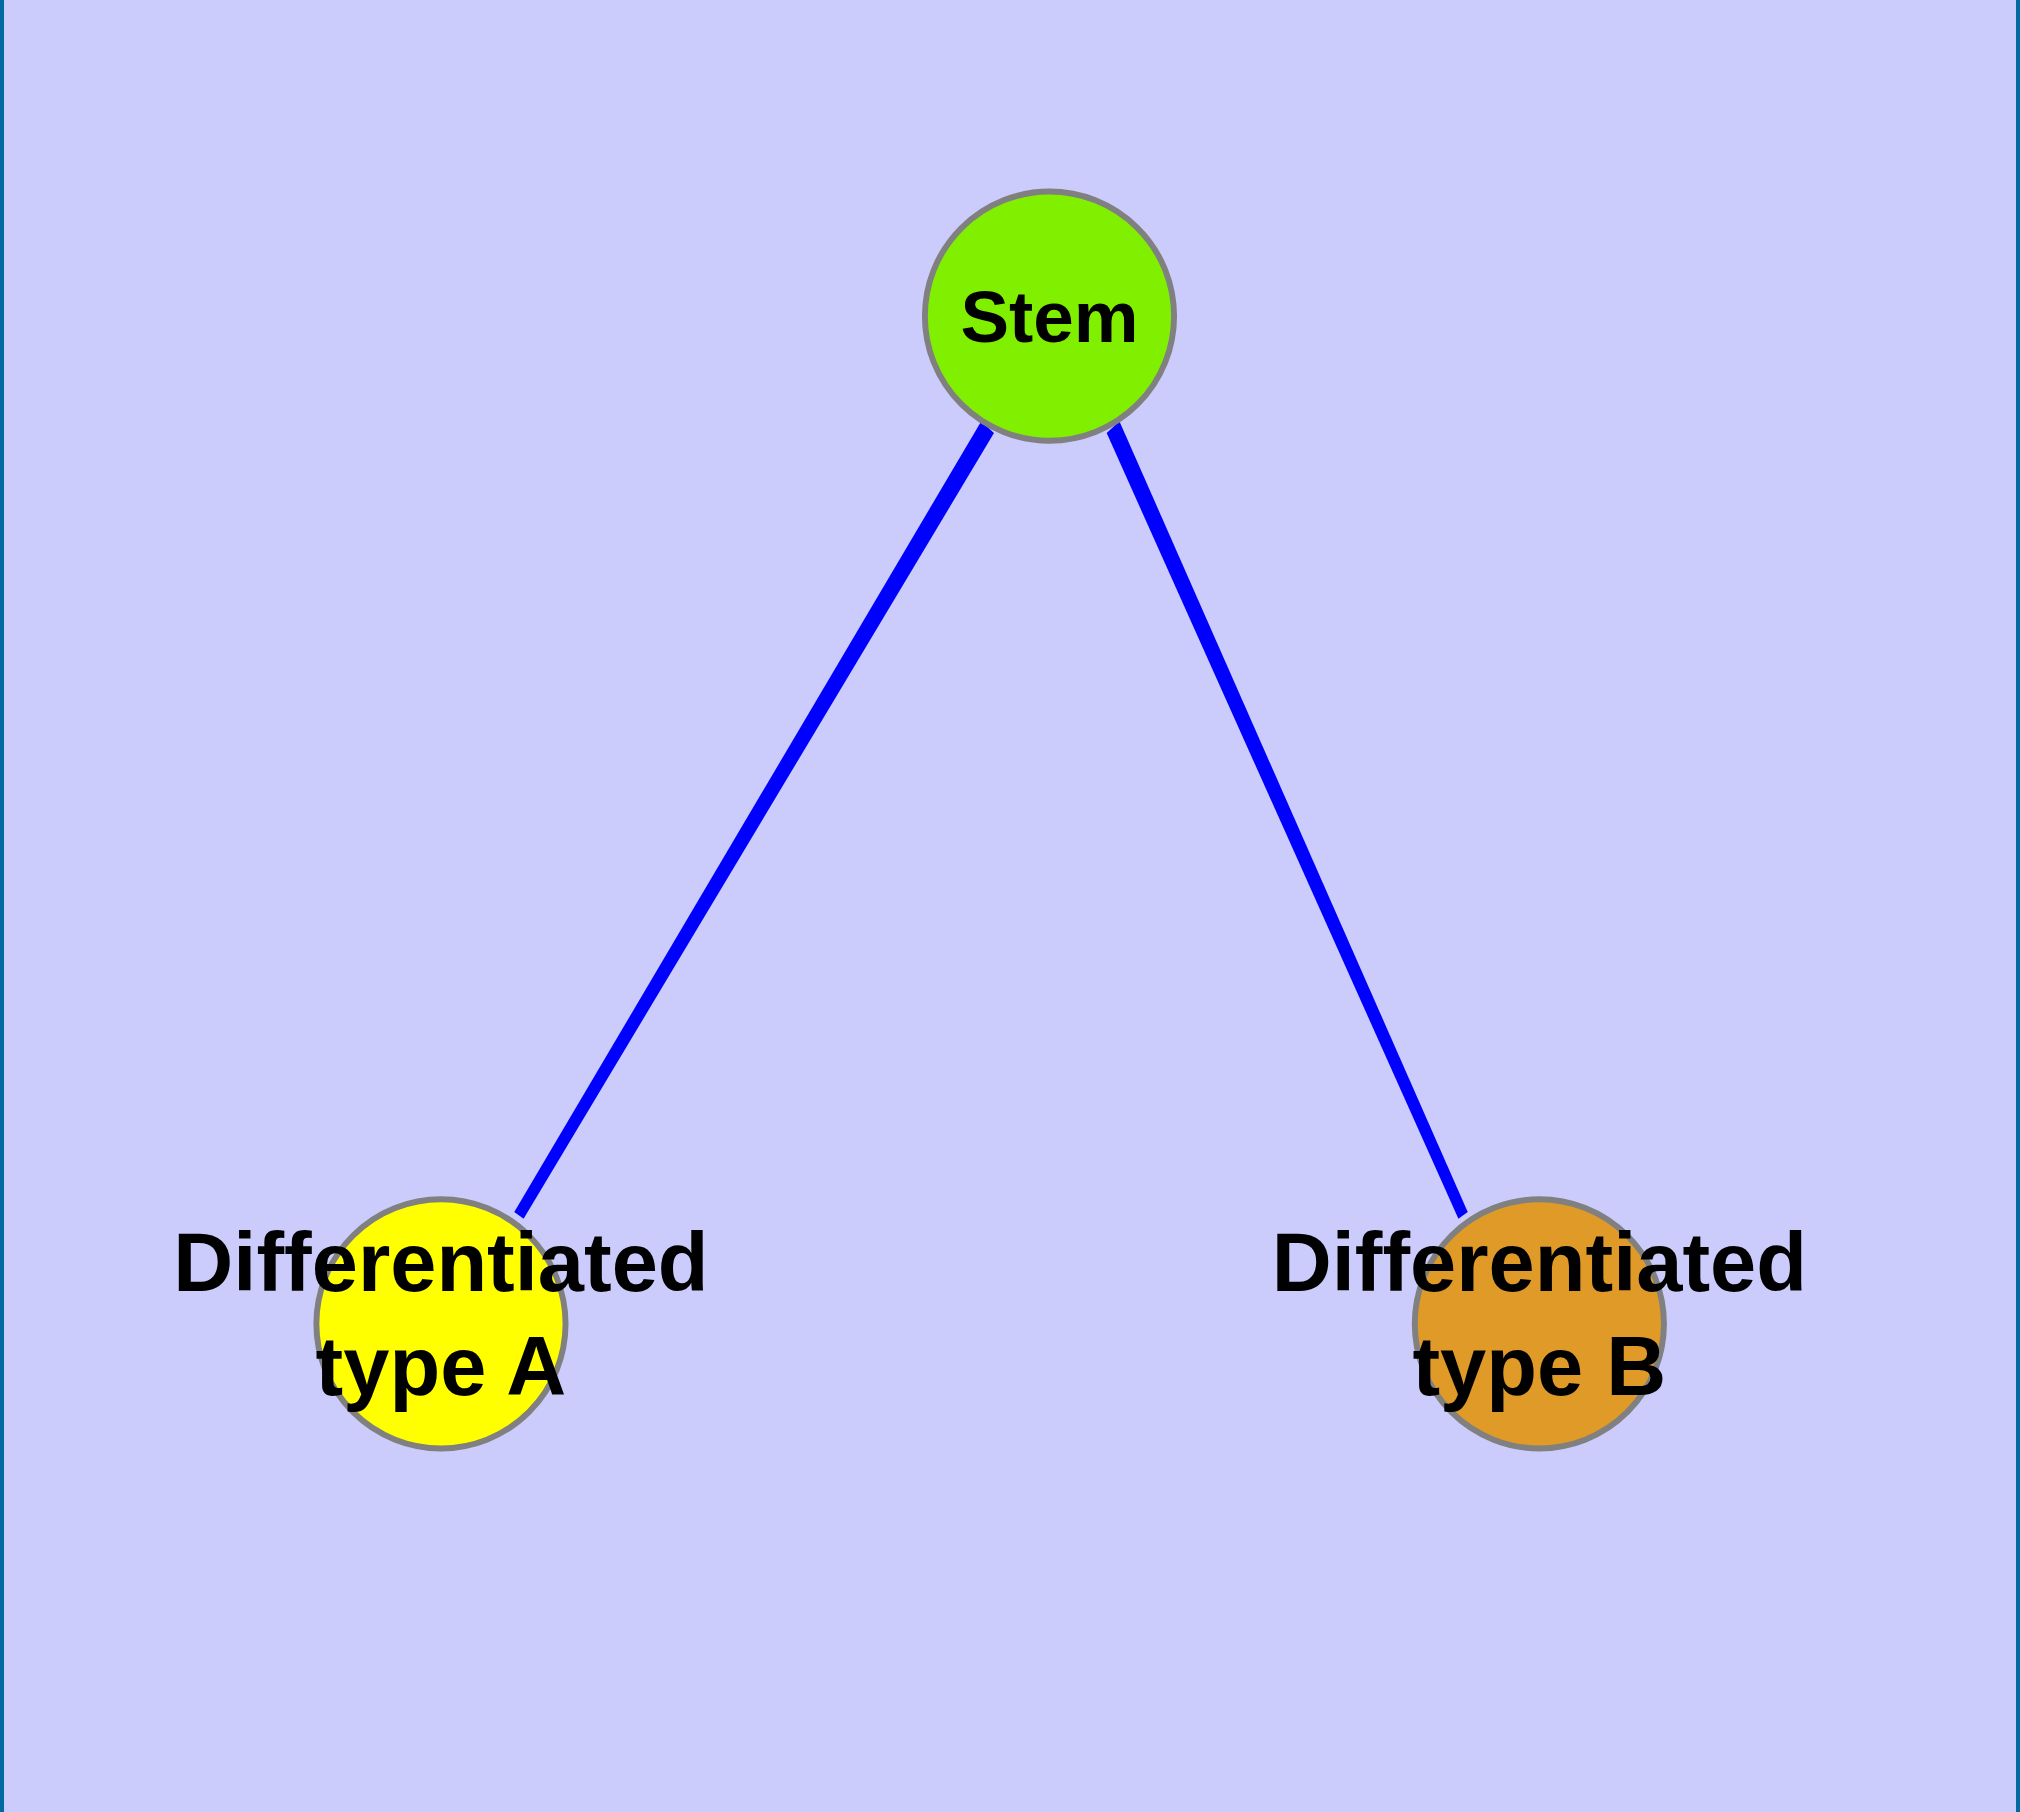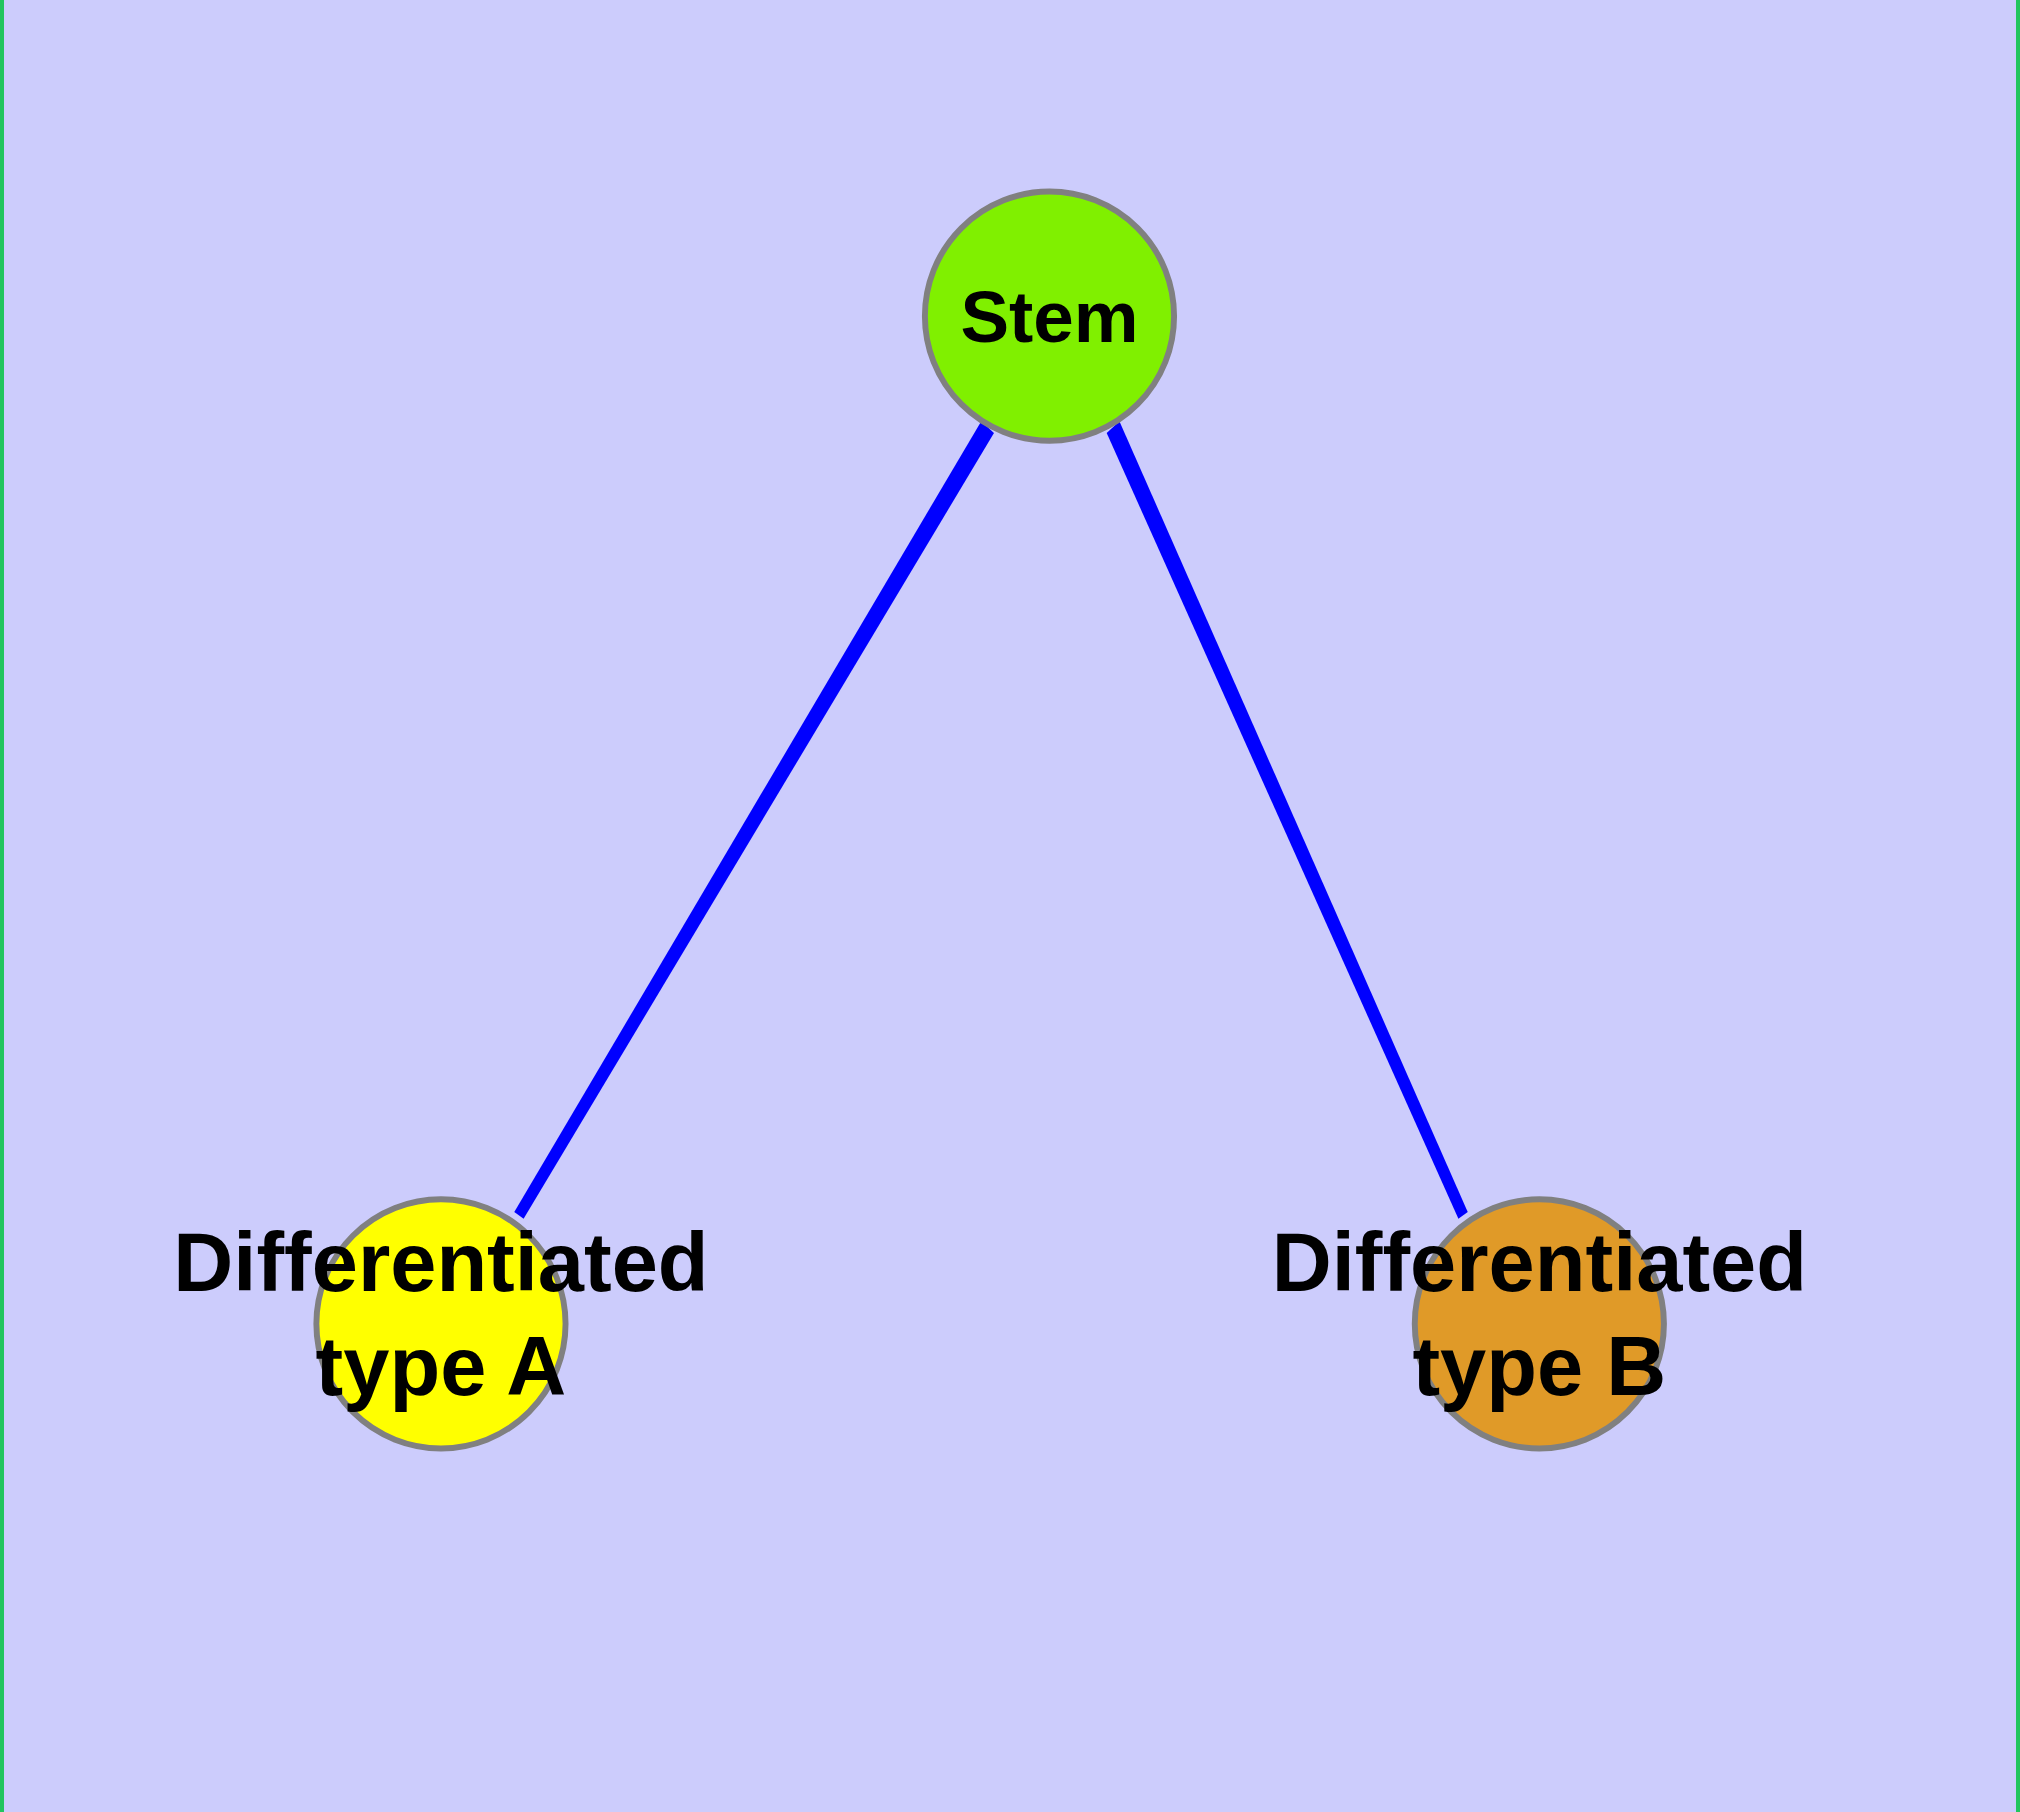--- a/index.html
+++ b/index.html
@@ -11,21 +11,21 @@
   body {
     width: 2021px;
     height: 1812px;
     overflow: hidden;
     font-family: "Liberation Sans", sans-serif;
   }
   #canvas {
     position: relative;
     width: 2021px;
     height: 1812px;
-    background: #22c55e;
+    background: #0369a1;
   }
   #plot-area {
     position: absolute;
     left: 4.2px;
     top: 0px;
     width: 2012px;
     height: 1812px;
     background: #ccccfc;
   }
   #graph-svg {

